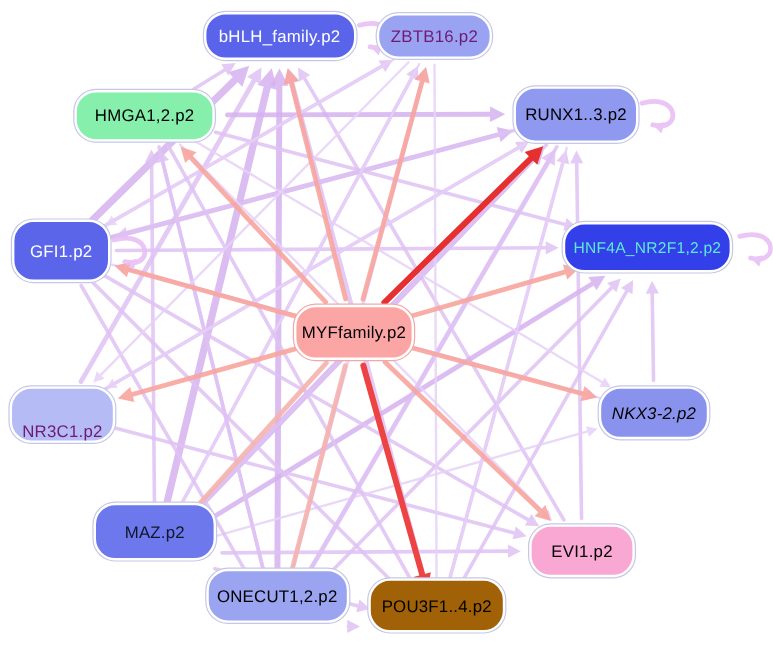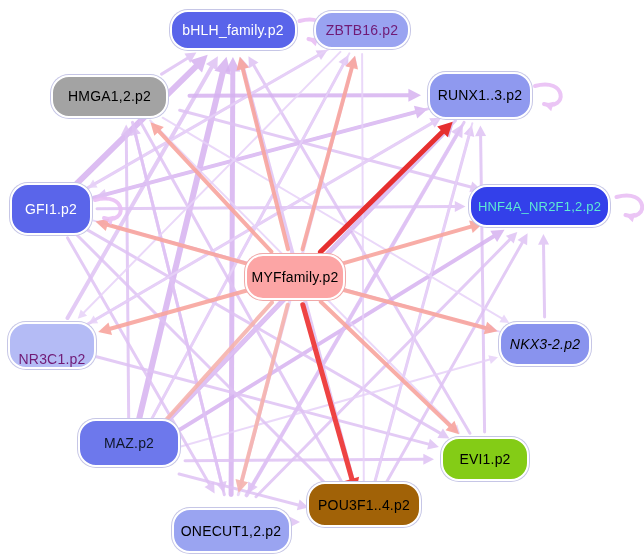--- a/index.html
+++ b/index.html
@@ -301,21 +301,21 @@
         <polygon points="625.5,215.0 635.5,212.7 632.7,222.3" fill="#e9bff5"></polygon>
       </g>
     </svg>
 
 <div class="node" style="left: 169.5px; top: 10px; width: 127px; height: 40px; background: rgb(89, 100, 234); color: rgb(255, 255, 255); box-shadow: rgb(198, 198, 230) 0px 0px 0px 1px;">
       <span>bHLH_family.p2</span>
     </div>
     <div class="node" style="left: 314px; top: 11px; width: 96px; height: 38px; background: rgb(153, 163, 241); color: #701a75; box-shadow: rgb(198, 198, 230) 0px 0px 0px 1px;">
       <span>ZBTB16.p2</span>
     </div>
-    <div class="node" style="left: 51px; top: 74.5px; width: 117px; height: 43px; background: #a3a3a3; color: rgb(0, 0, 0); box-shadow: rgb(198, 198, 230) 0px 0px 0px 1px;">
+    <div class="node" style="left: 62px; top: 74.5px; width: 117px; height: 43px; background: #86efac; color: rgb(0, 0, 0); box-shadow: rgb(198, 198, 230) 0px 0px 0px 1px;">
       <span>HMGA1,2.p2</span>
     </div>
     <div class="node" style="left: 428px; top: 71.5px; width: 104px; height: 47px; background: rgb(143, 153, 239); color: rgb(0, 0, 0); box-shadow: rgb(198, 198, 230) 0px 0px 0px 1px;">
       <span>RUNX1..3.p2</span>
     </div>
     <div class="node" style="left: 10px; top: 183px; width: 82px; height: 52px; background: rgb(90, 101, 234); color: rgb(255, 255, 255); box-shadow: rgb(198, 198, 230) 0px 0px 0px 1px;">
       <span>GFI1.p2</span>
     </div>
     <div class="node small-text" style="left: 469px; top: 185px; width: 141px; height: 42px; background: rgb(51, 64, 234); color: #5eead4; box-shadow: rgb(198, 198, 230) 0px 0px 0px 1px;">
       <span>HNF4A_NR2F1,2.p2</span>
@@ -325,22 +325,22 @@
     </div>
     <div class="node" style="left: 8px; top: 321.5px; width: 88px; height: 47px; background: rgb(180, 187, 245); color: #701a75; box-shadow: rgb(198, 198, 230) 0px 0px 0px 1px; align-items: flex-end;">
       <span>NR3C1.p2</span>
     </div>
     <div class="node" style="left: 499px; top: 322px; width: 92px; height: 44px; background: rgb(137, 147, 238); color: rgb(0, 0, 0); box-shadow: rgb(198, 198, 230) 0px 0px 0px 1px; font-style: italic;">
       <span>NKX3-2.p2</span>
     </div>
     <div class="node" style="left: 78px; top: 419px; width: 102px; height: 48px; background: rgb(109, 120, 236); color: #0f172a; box-shadow: rgb(198, 198, 230) 0px 0px 0px 1px;">
       <span>MAZ.p2</span>
     </div>
-    <div class="node" style="left: 441px; top: 437px; width: 88px; height: 44px; background: #84cc16; color: rgb(0, 0, 0); box-shadow: rgb(198, 198, 230) 0px 0px 0px 1px;">
+    <div class="node" style="left: 441px; top: 437px; width: 88px; height: 44px; background: #f9a8d4; color: rgb(0, 0, 0); box-shadow: rgb(198, 198, 230) 0px 0px 0px 1px;">
       <span>EVI1.p2</span>
     </div>
-    <div class="node" style="left: 171.5px; top: 508px; width: 119px; height: 45px; background: rgb(154, 164, 241); color: rgb(0, 0, 0); box-shadow: rgb(198, 198, 230) 0px 0px 0px 1px; text-align: center;">
+    <div class="node" style="left: 171.5px; top: 474px; width: 119px; height: 45px; background: rgb(154, 164, 241); color: rgb(0, 0, 0); box-shadow: rgb(198, 198, 230) 0px 0px 0px 1px; text-align: center;">
       <span>ONECUT1,2.p2</span>
     </div>
     <div class="node" style="left: 307px; top: 482px; width: 114px; height: 45px; background: #a16207; color: rgb(0, 0, 0); box-shadow: rgb(198, 198, 230) 0px 0px 0px 1px;">
       <span>POU3F1..4.p2</span>
     </div>
   </div>
 
 </body></html>

